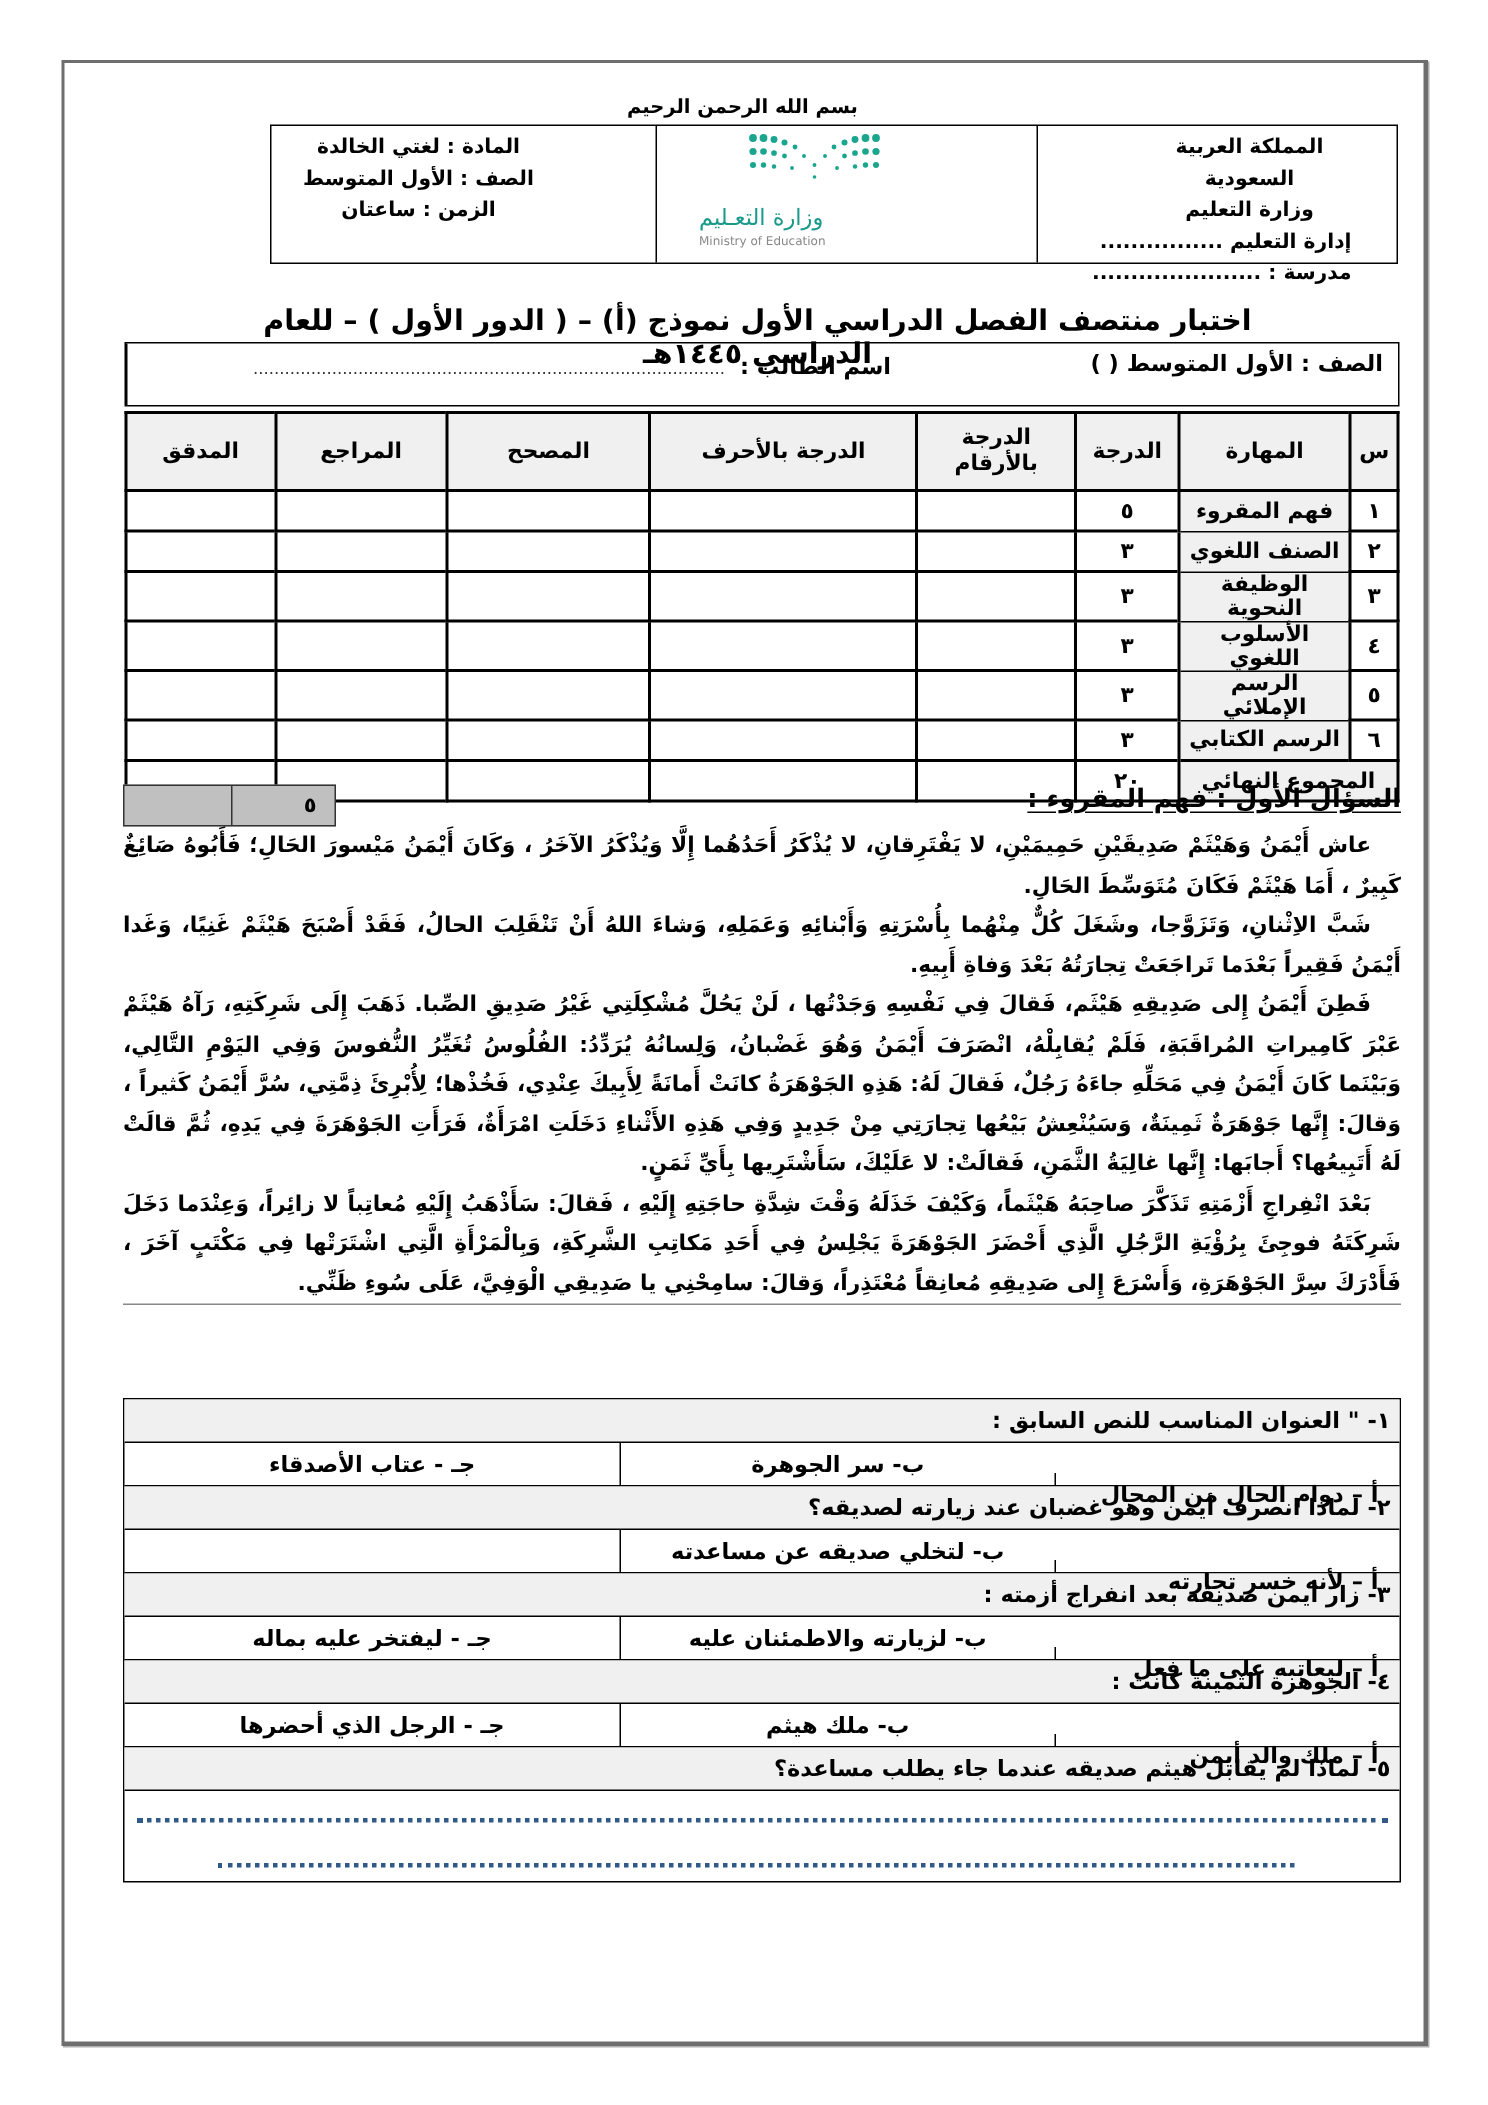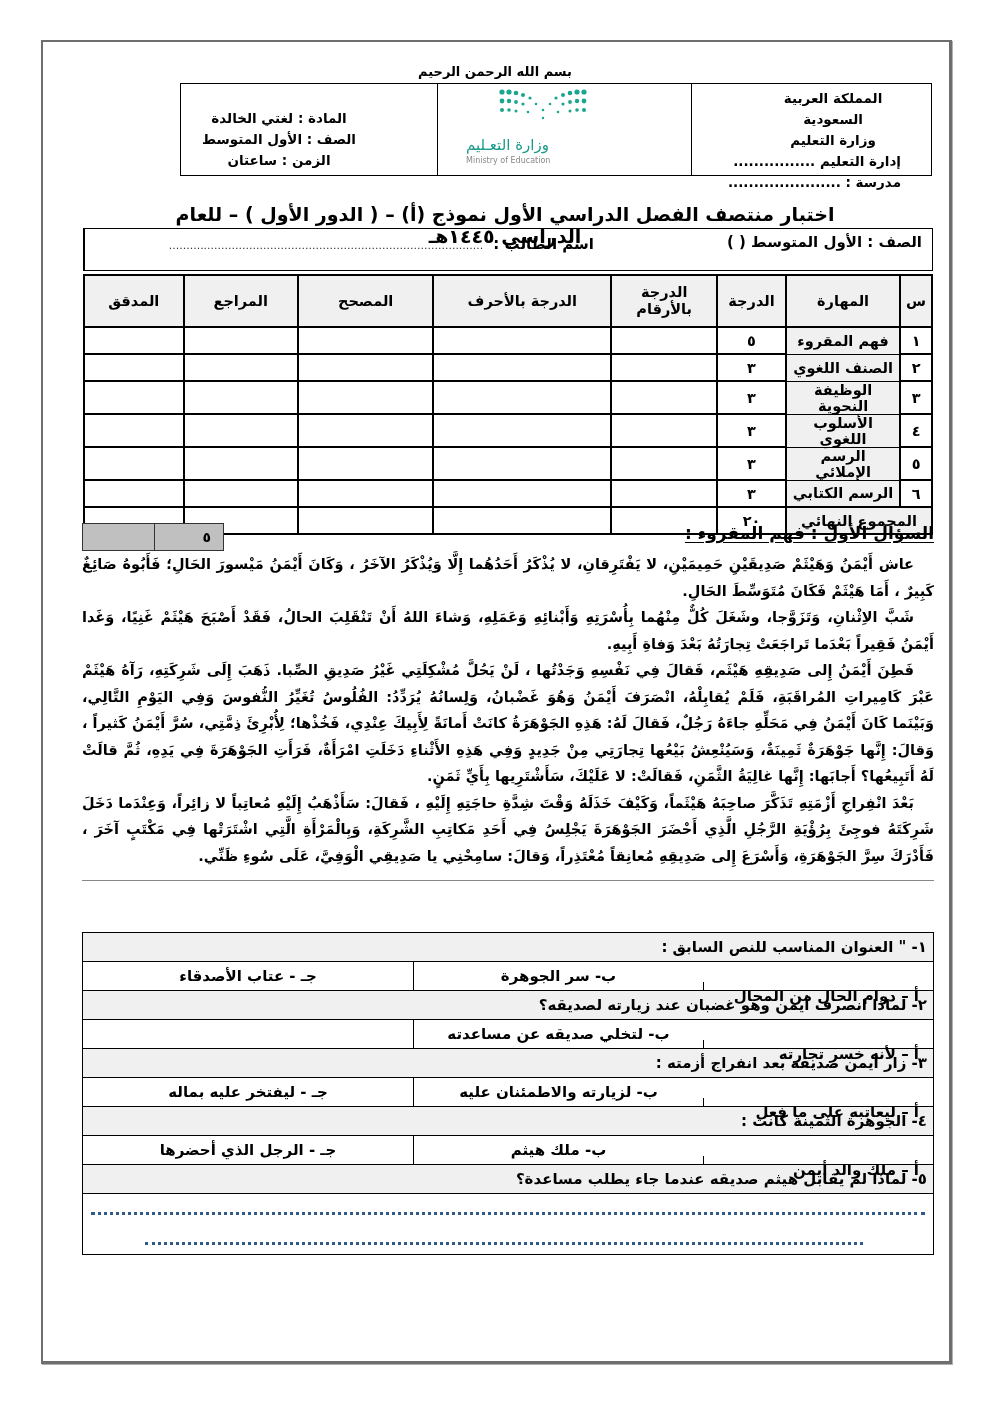--- a/index.html
+++ b/index.html
@@ -18,21 +18,21 @@
   }
 
   .header-box {
     position: absolute; left: 180px; top: 83px; width: 752px; height: 93px;
     border: 1.5px solid #000; display: flex; flex-direction: row-reverse;
   }
   .hb-cell { height: 100%; direction: rtl; font-weight: bold; font-size: 13.5px; }
   .hb-right { width: 240px; border-left: 1px solid #000; padding: 4px 30px 0 18px; line-height: 21px; text-align: right; }
   .hb-right .center { text-align: center; padding-left: 55px; }
   .hb-mid { width: 254px; border-left: 1px solid #000; position: relative; }
-  .hb-left { flex: 1; padding: 4px 0 0 0; line-height: 21px; text-align: center; padding-right: 60px; margin-top: 20px; }
+  .hb-left { flex: 1; padding: 4px 0 0 0; line-height: 21px; text-align: center; padding-right: 60px; }
 
   .logo-dots { position: absolute; left: 60px; top: 4px; width: 90px; height: 36px; }
   .logo-ar { position: absolute; left: 28px; top: 52px; font-size: 15px; color: #1a9a8a; direction: rtl; font-weight: normal; }
   .logo-en { position: absolute; left: 28px; top: 72px; font-size: 8px; color: #888; font-weight: normal; direction: ltr; }
 
   .exam-title {
     position: absolute; left: 150px; top: 203px; width: 710px; text-align: center; direction: rtl;
     font-size: 19px; font-weight: bold;
   }
 
@@ -64,21 +64,21 @@
   .score-box .sb2 { flex: 1; text-align: right; padding-right: 12px; font-weight: bold; font-size: 14px; line-height: 26px; }
 
   .section-title {
     position: absolute; right: 58px; top: 523px; direction: rtl; font-size: 17px; font-weight: bold;
     text-decoration: underline; text-underline-offset: 3px; margin-left: 39px;
   }
 
   .passage {
     position: absolute; left: 82px; top: 551px; width: 852px; direction: rtl; text-align: justify;
     font-size: 14.5px; font-weight: bold; line-height: 26.5px;
-    border-bottom: 1px solid #888; padding-bottom: 11px;
+    border-bottom: 1px solid #888; padding-bottom: 0;
   }
   .passage p { text-indent: 20px; }
 
   .questions {
     position: absolute; left: 82px; top: 932px; width: 852px; border: 1.5px solid #000; direction: rtl;
     font-size: 15px; font-weight: bold;
   }
   .q-head { background: #f0f0f0; height: 29px; line-height: 29px; padding-right: 6px; border-bottom: 1px solid #000; }
   .q-opts { display: flex; flex-direction: row; height: 29px; border-bottom: 1px solid #000; }
   .q-opt { line-height: 29px; padding-right: 14px; }

